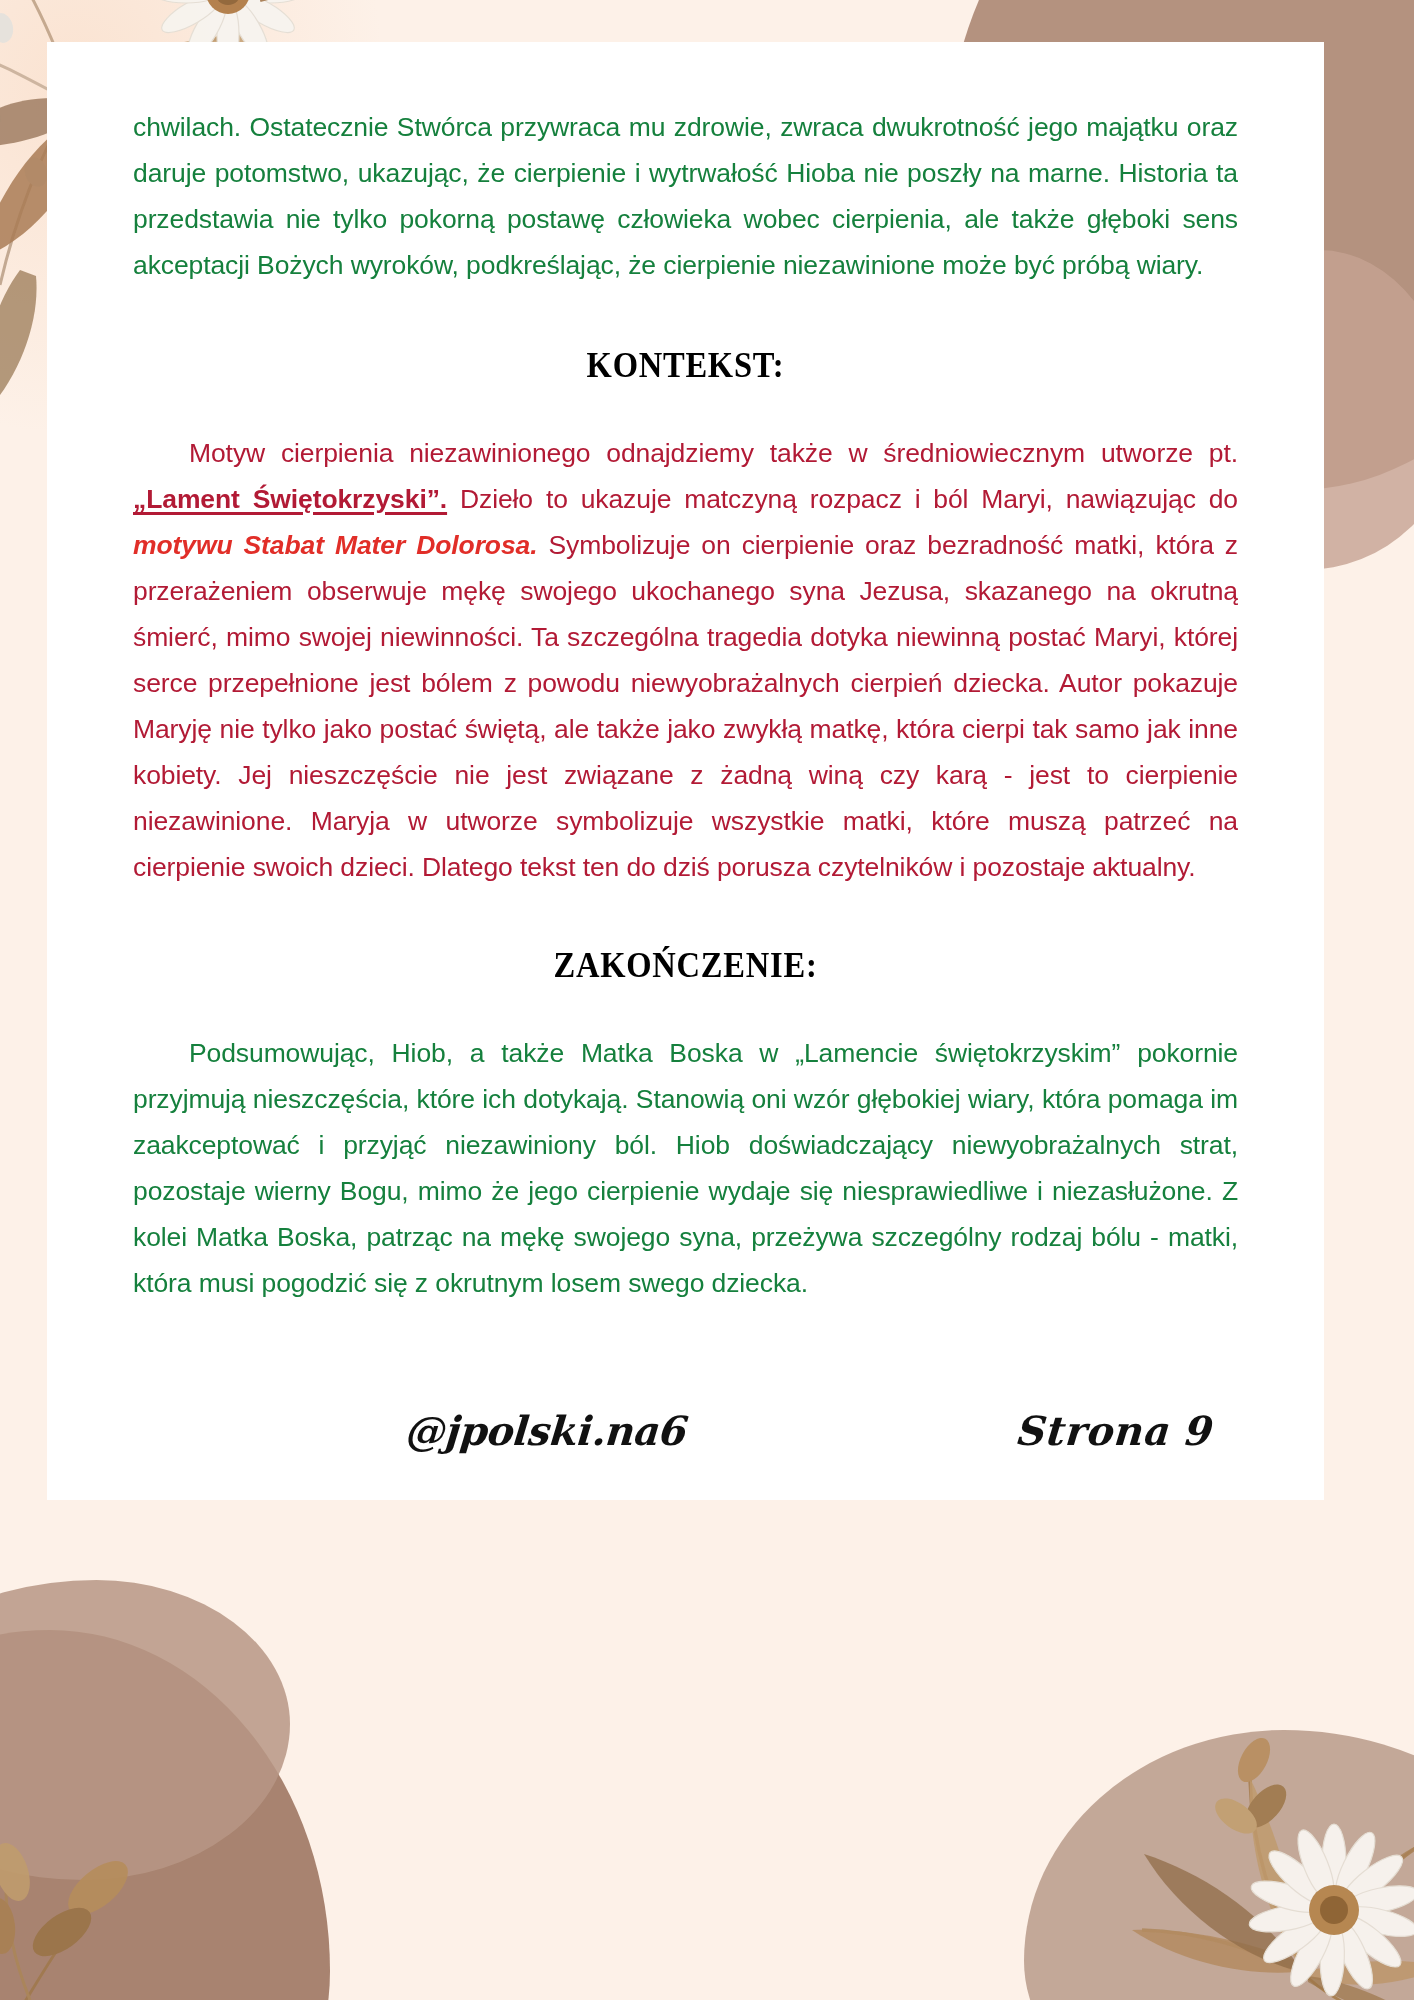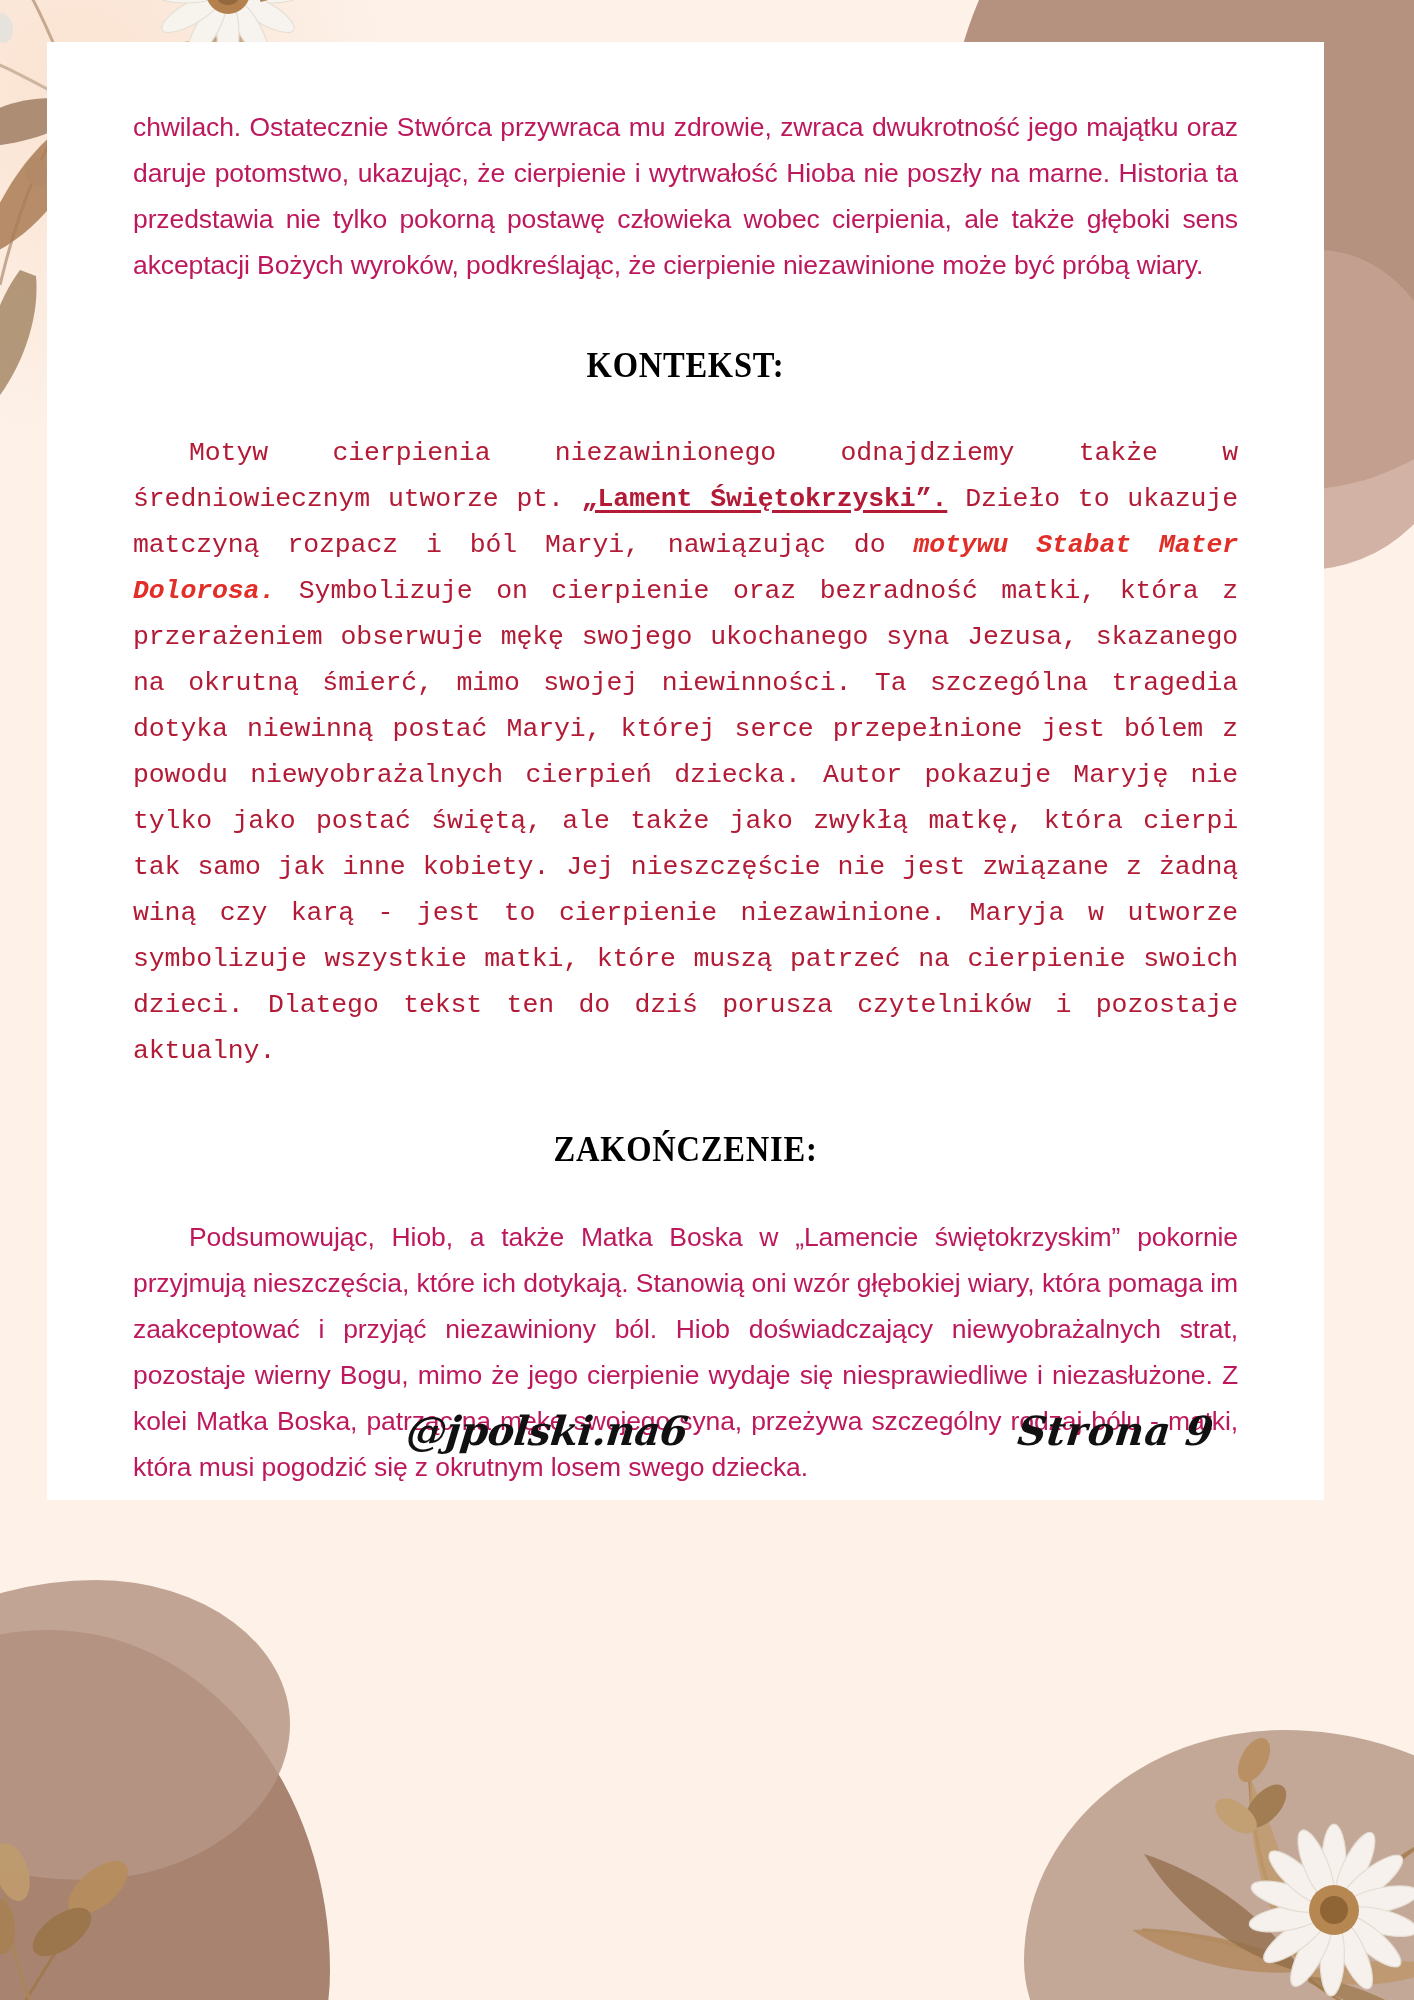--- a/index.html
+++ b/index.html
@@ -65,28 +65,28 @@
     padding:62px 86px 0 86px;
     height:100%;
     box-sizing:border-box;
     position:relative;
   }
 
   
   .para{
     font-size:26.5px;
     line-height:46px;
-    color:#be185d;
+    color:#15803d;
     text-align:justify;
     letter-spacing:-0.1px;
     margin:0;
     font-weight:400;
   }
   .para.indent{ text-indent:56px; }
-  .para.red{ color:#b21a35;font-family:Liberation Mono, monospace; }
+  .para.red{ color:#b21a35; }
 
   .section-heading{
     font-family:"Liberation Serif", serif;
     font-weight:700;
     font-size:35px;
     letter-spacing:0.8px;
     text-align:center;
     color:#000;
     margin:0;
     transform:scaleX(.93);

